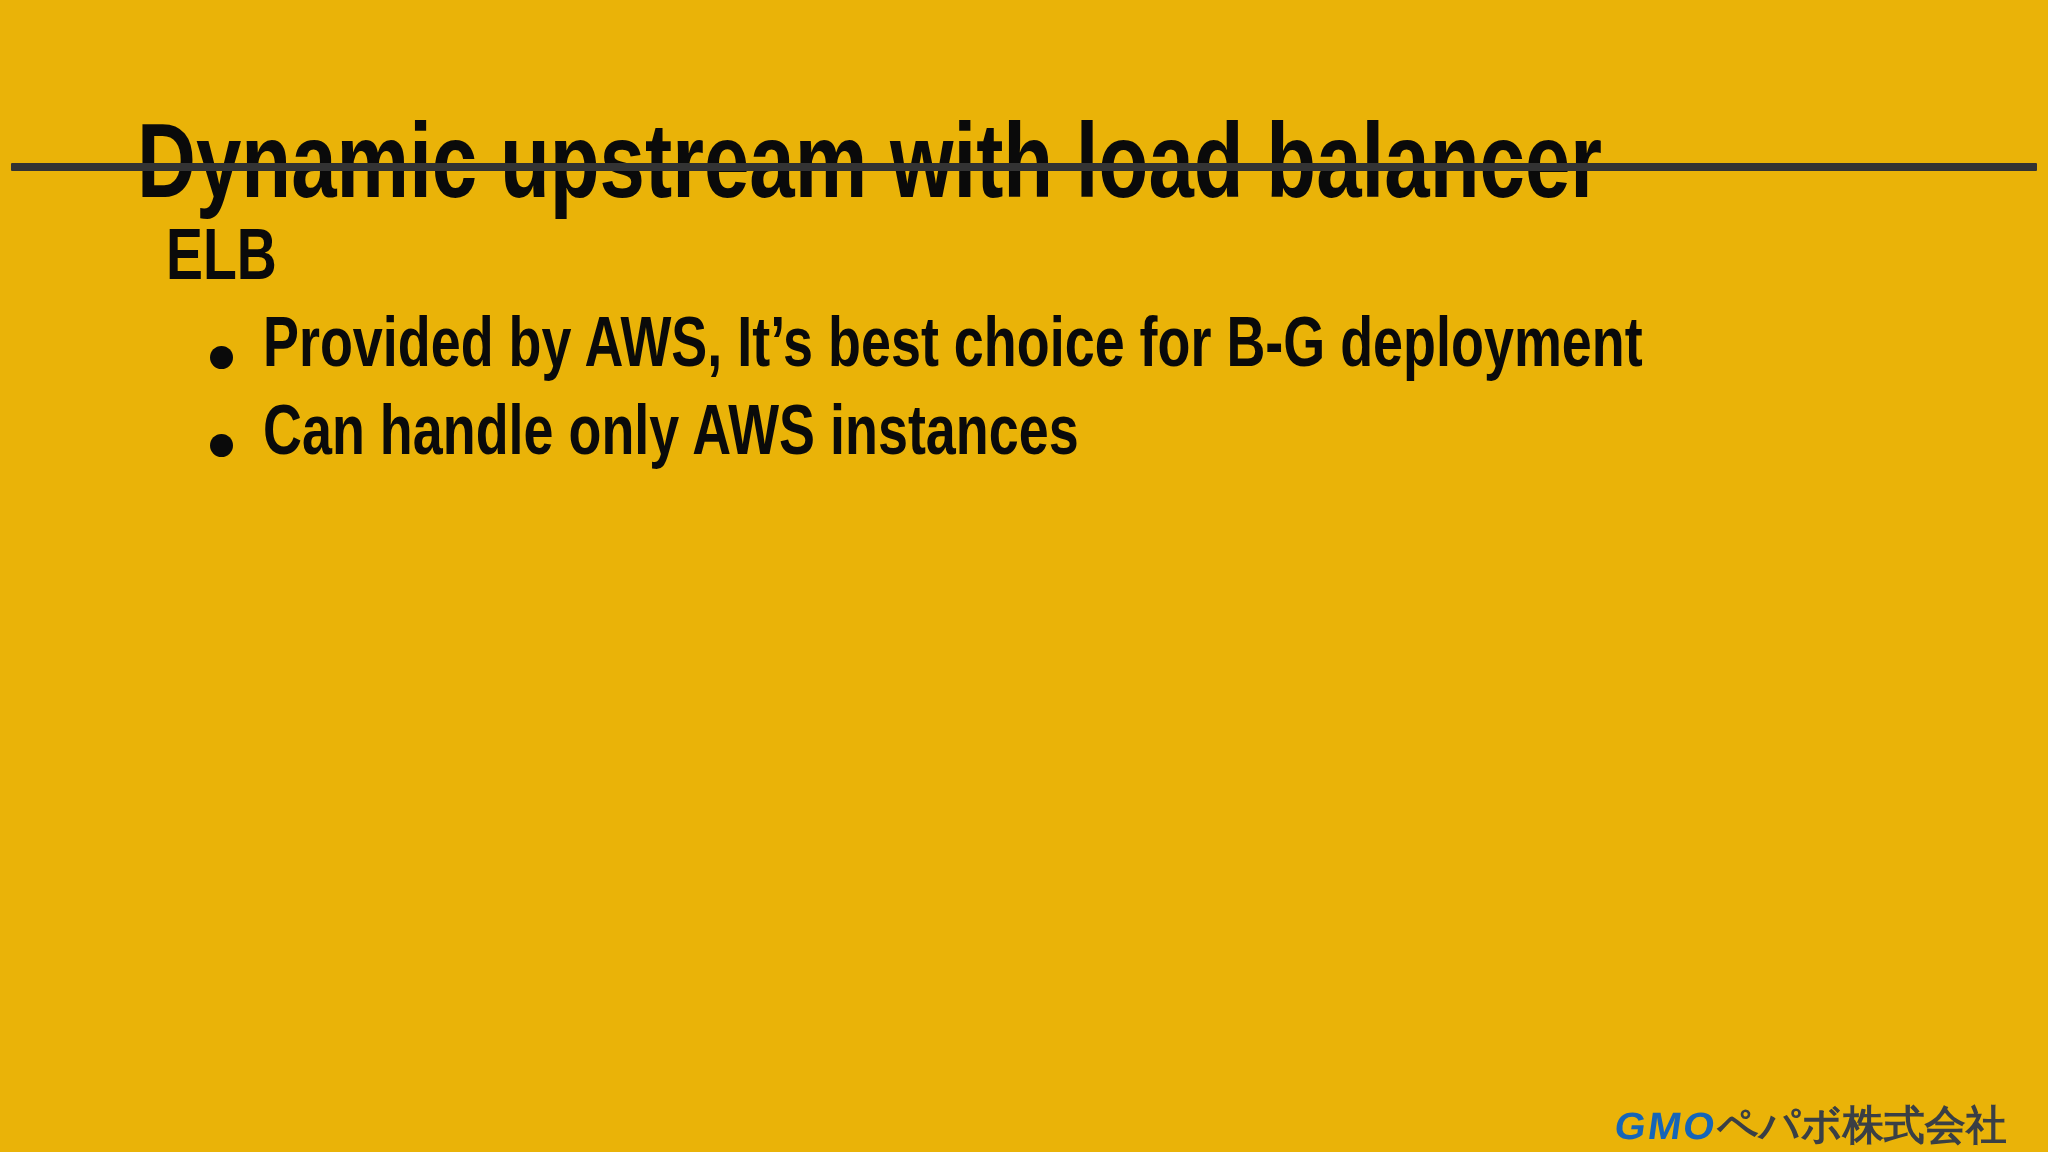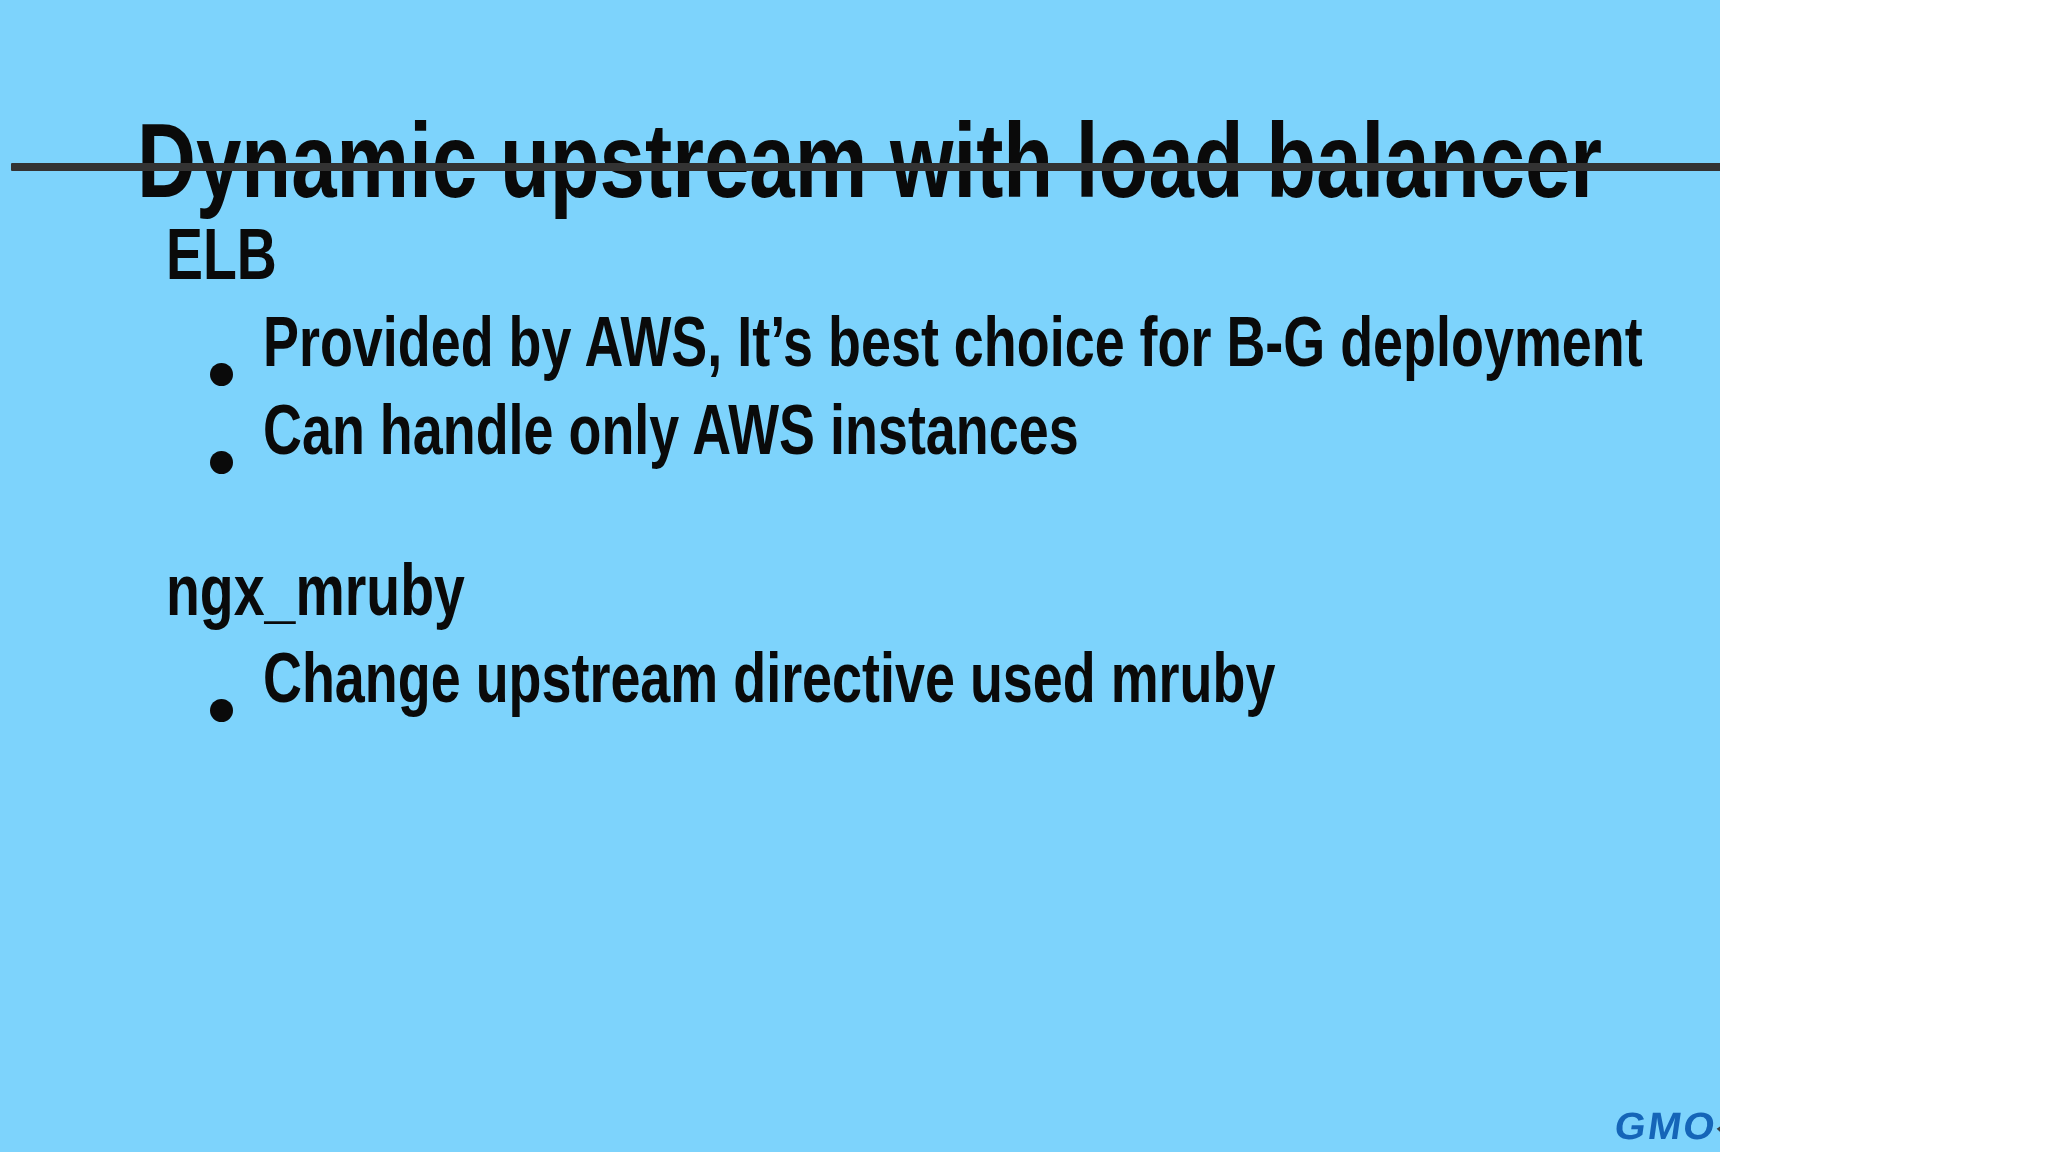--- a/index.html
+++ b/index.html
@@ -2,23 +2,23 @@
 <html><head>
 <meta charset="utf-8">
 <style>
   html, body {
     margin: 0;
     padding: 0;
     background: #ffffff;
   }
   .slide {
     position: relative;
-    width: 1720px;
+    width: 2048px;
     height: 1152px;
-    background: #7dd3fc;
+    background: #eab308;
     overflow: hidden;
     font-family: "Liberation Sans", "DejaVu Sans", sans-serif;
     color: #0a0a0a;
   }
   
   .cond {
     display: inline-block;
     transform: scaleX(0.77);
     transform-origin: 0 50%;
     white-space: nowrap;
@@ -56,21 +56,21 @@
     font-weight: 700;
     margin-left: 43px;
   }
   .bullets {
     list-style: none;
     margin: 0;
     padding: 0;
   }
   .bullet {
     display: flex;
-    align-items: flex-end;
+    align-items: center;
     font-size: 70px;
     line-height: 88px;
     font-weight: 700;
   }
   .dot {
     flex: 0 0 23px;
     width: 23px;
     height: 23px;
     margin: 31px 30px 0 87px;
     border-radius: 50%;
@@ -126,31 +126,20 @@
           <span class="cond">Provided by AWS, It’s best choice for B-G deployment</span>
         </li>
         <li class="bullet">
           <span class="dot"></span>
           <span class="cond">Can handle only AWS instances</span>
         </li>
       </ul>
     </section>
 
 
-    <section class="section">
-      <div class="heading">
-        <span class="cond">ngx_mruby</span>
-      </div>
-      <ul class="bullets">
-        <li class="bullet">
-          <span class="dot"></span>
-          <span class="cond">Change upstream directive used mruby</span>
-        </li>
-      </ul>
-    </section>
 
   </div>
 
   <div class="logo">
     <span class="logo-brand">GMO</span>
     <span class="logo-company">ペパボ株式会社</span>
   </div>
 
 </div>
 

